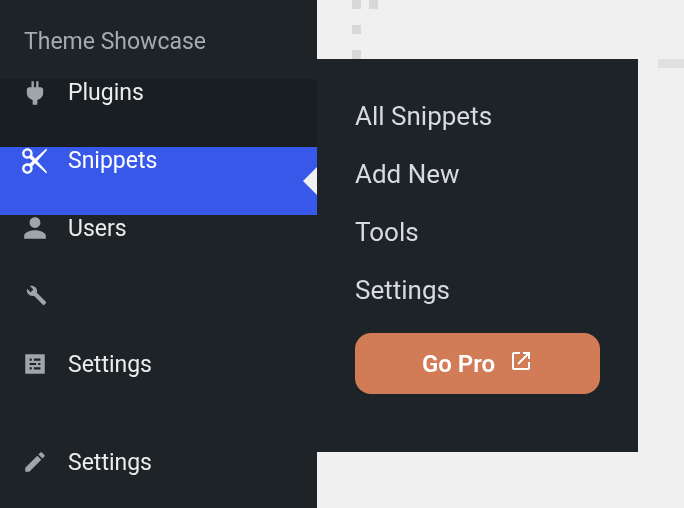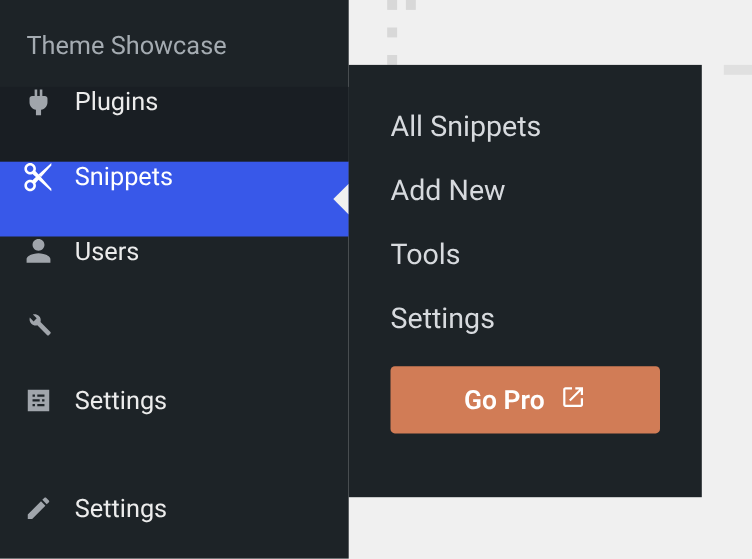--- a/index.html
+++ b/index.html
@@ -34,21 +34,21 @@
   }
   .submenu {
     position: absolute; left: 317px; top: 59px; width: 321px; height: 393px;
     background: #1d2327; padding: 28px 0 0 0;
   }
   .submenu-item {
     color: #d7dade; font-size: 26px; padding: 14px 38px;
   }
   .go-pro {
     margin: 14px 38px 0 38px; height: 61px; background: #d17c56;
-    color: #ffffff; font-size: 24px; font-weight: 600; border-radius: 4px;
+    color: #ffffff; font-size: 24px; font-weight: 600; border-radius: 16px;
     display: flex; align-items: center; justify-content: center; gap: 14px;
   }
   .go-pro svg { fill: #ffffff; }
   .extra-box {
     position: absolute; left: 658px; top: 59px; width: 26px; height: 9px;
     background: #e0e0e0;
   }
   .dash-row { position: absolute; left: 352px; top: 0; height: 59px; }
   .dash { position: absolute; background: #d8d8d8; }
 </style>

